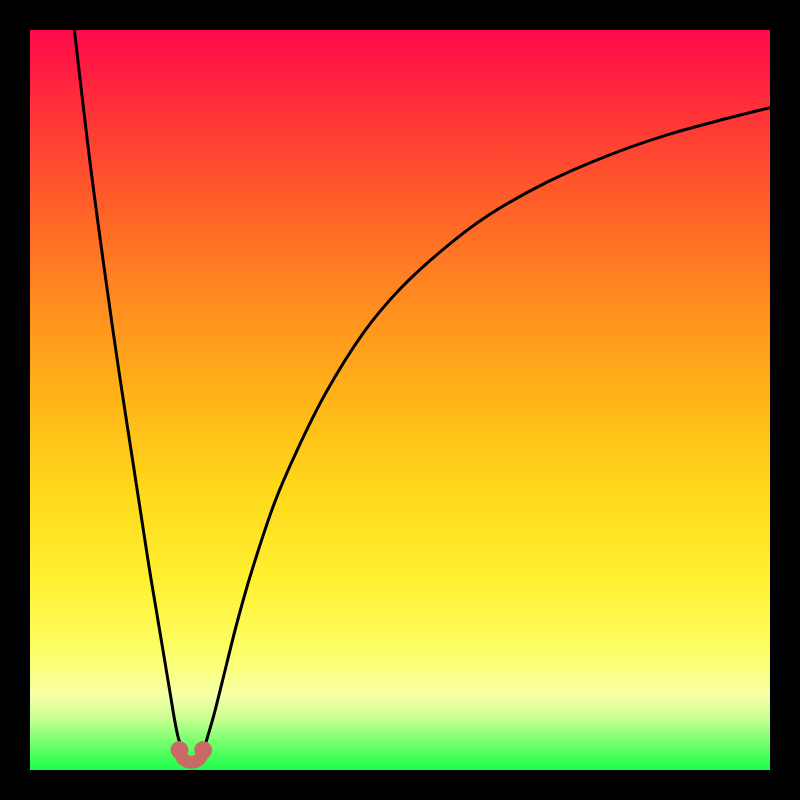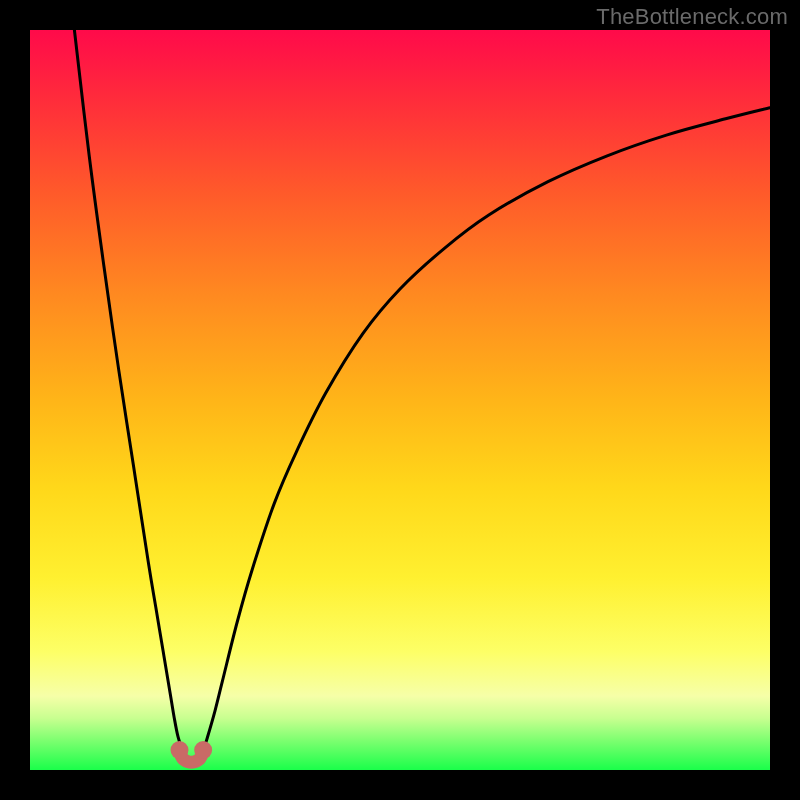--- a/index.html
+++ b/index.html
@@ -70,14 +70,13 @@
           <path d="M 44.4,0 C 47.064,22.644000000000013 53.872,83.17600000000007 59.2,125.80000000000007 C 64.528,168.42400000000006 68.672,198.17199999999997 74,236.79999999999995 C 79.328,275.42799999999994 83.472,304.436 88.8,340.4 C 94.128,376.364 98.272,401.968 103.60000000000001,436.6 C 108.92800000000001,471.232 114.40400000000001,507.49199999999996 118.4,532.8 C 122.396,558.108 123.13600000000001,561.216 125.80000000000001,577.2 C 128.464,593.1840000000001 130.536,605.616 133.2,621.6 C 135.86399999999998,637.5840000000001 138.602,654.012 140.6,666 C 142.59799999999998,677.988 142.96800000000002,680.874 144.3,688.2 C 145.632,695.5260000000001 146.668,701.3720000000001 148,706.7 C 149.332,712.028 150.368,715.136 151.7,717.8 C 153.03199999999998,720.4639999999999 154.734,720.834 155.4,721.5" fill="none" stroke="#000000" stroke-width="3" stroke-linecap="round"></path>
           <path d="M 170.20000000000002,721.5 C 170.866,720.834 172.56799999999998,720.4639999999999 173.89999999999998,717.8 C 175.23199999999997,715.136 175.602,713.36 177.6,706.7 C 179.59799999999998,700.0400000000001 182.33599999999998,690.79 185,680.8 C 187.66400000000002,670.81 188.404,667.1840000000001 192.4,651.2 C 196.39600000000002,635.216 201.872,611.98 207.20000000000002,592 C 212.52800000000002,572.02 215.34,561.5120000000001 222,540.2 C 228.66,518.888 236.20800000000003,494.91200000000003 244.20000000000002,473.6 C 252.192,452.288 257.07599999999996,441.78000000000003 266.4,421.8 C 275.724,401.82 284.012,383.912 296,362.59999999999997 C 307.988,341.28799999999995 319.68,322.048 333,303.40000000000003 C 346.32,284.75200000000007 355.348,274.318 370,259 C 384.652,243.68200000000002 398.41600000000005,231.62000000000006 414.40000000000003,218.30000000000007 C 430.384,204.98000000000008 440.15200000000004,196.98800000000003 458.8,185 C 477.448,173.01199999999997 496.688,162.3559999999999 518,151.69999999999993 C 539.312,141.04399999999995 555.888,134.19160000000005 577.2,125.80000000000007 C 598.5120000000001,117.40840000000009 615.088,111.74000000000007 636.4,105.08000000000004 C 657.712,98.42000000000002 676.9519999999999,93.72839999999998 695.5999999999999,88.79999999999995 C 714.2479999999999,83.87159999999993 732.008,79.69799999999994 740,77.69999999999993" fill="none" stroke="#000000" stroke-width="3" stroke-linecap="round"></path>
         </g>
       <g id="trough-group">
           <path d="M 149.48,720.02 C 150.0128,721.4852 150.84160000000003,726.0287999999999 152.44000000000003,728.16 C 154.03840000000002,730.2912 156.22879999999998,731.194 158.35999999999999,731.86 C 160.4912,732.5260000000001 162.1488,732.5260000000001 164.28,731.86 C 166.4112,731.194 168.60160000000002,730.2912 170.20000000000002,728.16 C 171.79840000000002,726.0287999999999 172.6272,721.4852 173.16,720.02" fill="none" stroke="#c96a66" stroke-width="13" stroke-linecap="round"></path>
           <circle cx="149.48" cy="720.02" r="9" fill="#c96a66"></circle>
           <circle cx="173.16" cy="720.02" r="9" fill="#c96a66"></circle>
         </g>
     </svg>
   </div>
-  <div class="watermark">TheBottleneck.com</div>
 </div>
 
 </body></html>

